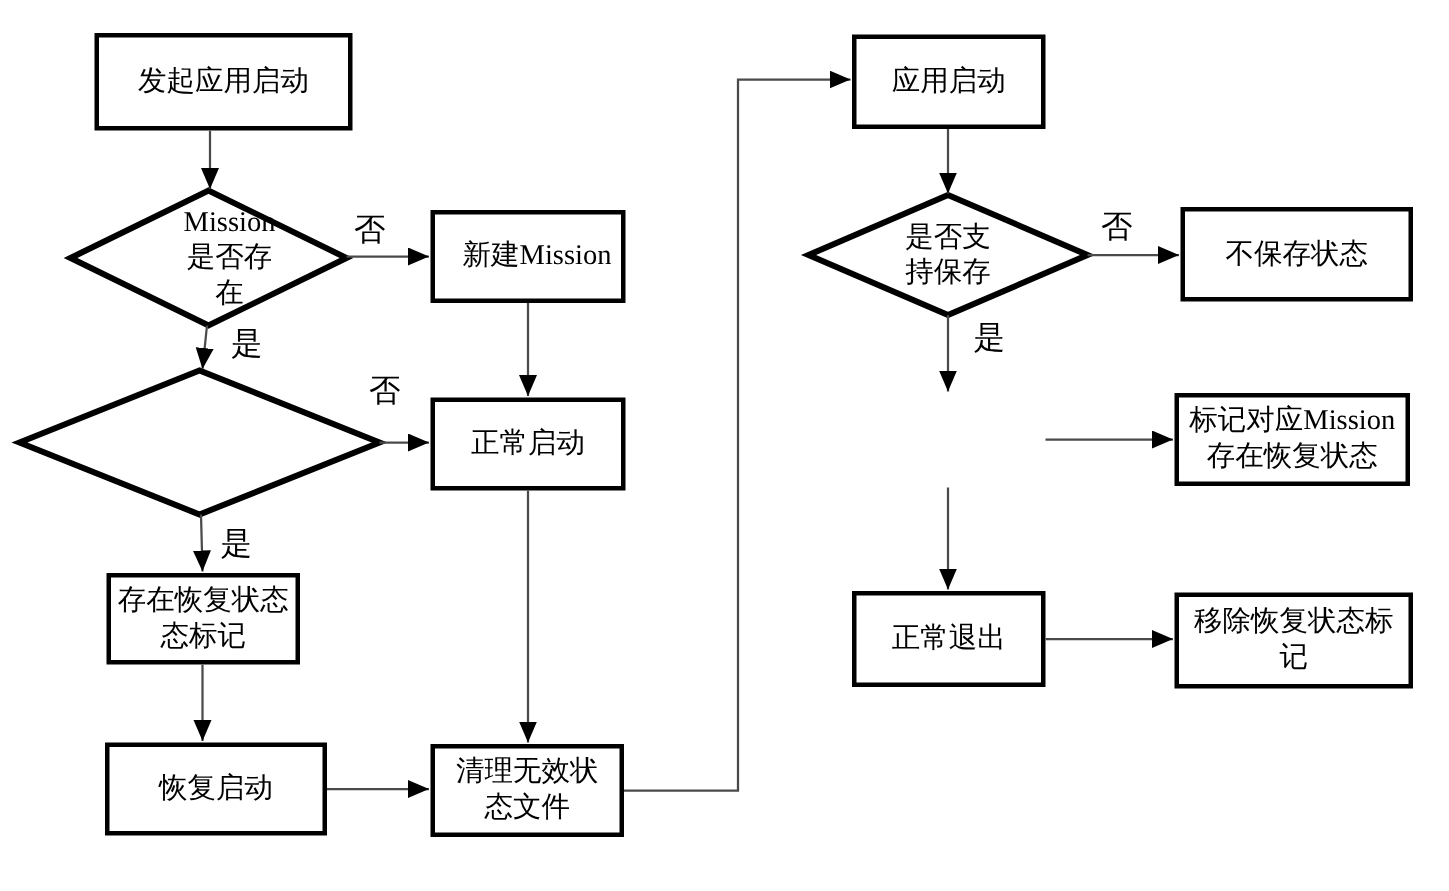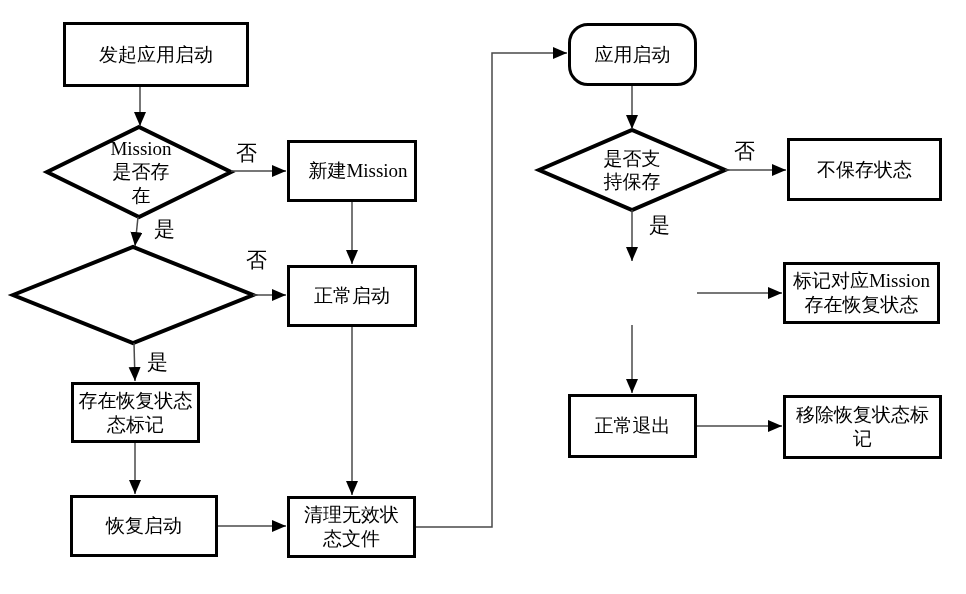--- a/index.html
+++ b/index.html
@@ -48,34 +48,34 @@
     white-space: pre-line;
     pointer-events: none;
   }
   .edge-label {
     position: absolute;
     font-size: 21px;
     color: #000000;
     line-height: 1;
   }
   
-  #n-start            { left: 63px;  top: 22px;  width: 186px; height: 65px; }
+  #n-start            { left: 63px;  top: 22px;  width: 172px; height: 65px; }
   #n-new-mission      { left: 287px; top: 140px; width: 130px; height: 62px; padding-left: 12px; }
   #n-normal-start     { left: 287px; top: 265px; width: 130px; height: 62px; }
   #n-remove-mark-left { left: 71px;  top: 382px; width: 129px; height: 61px; }
   #n-recovery-start   { left: 70px;  top: 495px; width: 148px; height: 62px; }
   #n-clean-files      { left: 287px; top: 496px; width: 129px; height: 62px; }
-  #n-app-start        { left: 568px; top: 23px;  width: 129px; height: 63px; border-radius: 20px; }
+  #n-app-start        { left: 568px; top: 23px;  width: 129px; height: 63px; }
   #n-no-save          { left: 787px; top: 138px; width: 155px; height: 63px; }
   #n-save-state       { left: 568px; top: 262px; width: 129px; height: 63px; }
   #n-mark-mission     { left: 783px; top: 262px; width: 157px; height: 62px; }
   #n-normal-exit      { left: 568px; top: 394px; width: 129px; height: 64px; }
   #n-remove-mark-right{ left: 783px; top: 395px; width: 159px; height: 64px; }
   
-  #d-mission-exists-label     { left: 79px;  top: 130px; width: 124px; height: 84px; }
+  #d-mission-exists-label     { left: 91px;  top: 130px; width: 124px; height: 84px; }
   #d-has-recovery-state-label { left: 33px;  top: 251px; width: 200px; height: 88px; }
   #d-supports-save-label      { left: 570px; top: 132px; width: 124px; height: 76px; }
   
   #l-mission-no  { left: 236px; top: 143px; }
   #l-mission-yes { left: 154px; top: 219px; }
   #l-recover-no  { left: 246px; top: 250px; }
   #l-recover-yes { left: 147px; top: 352px; }
   #l-save-no     { left: 734px; top: 141px; }
   #l-save-yes    { left: 649px; top: 215px; }
 </style>

